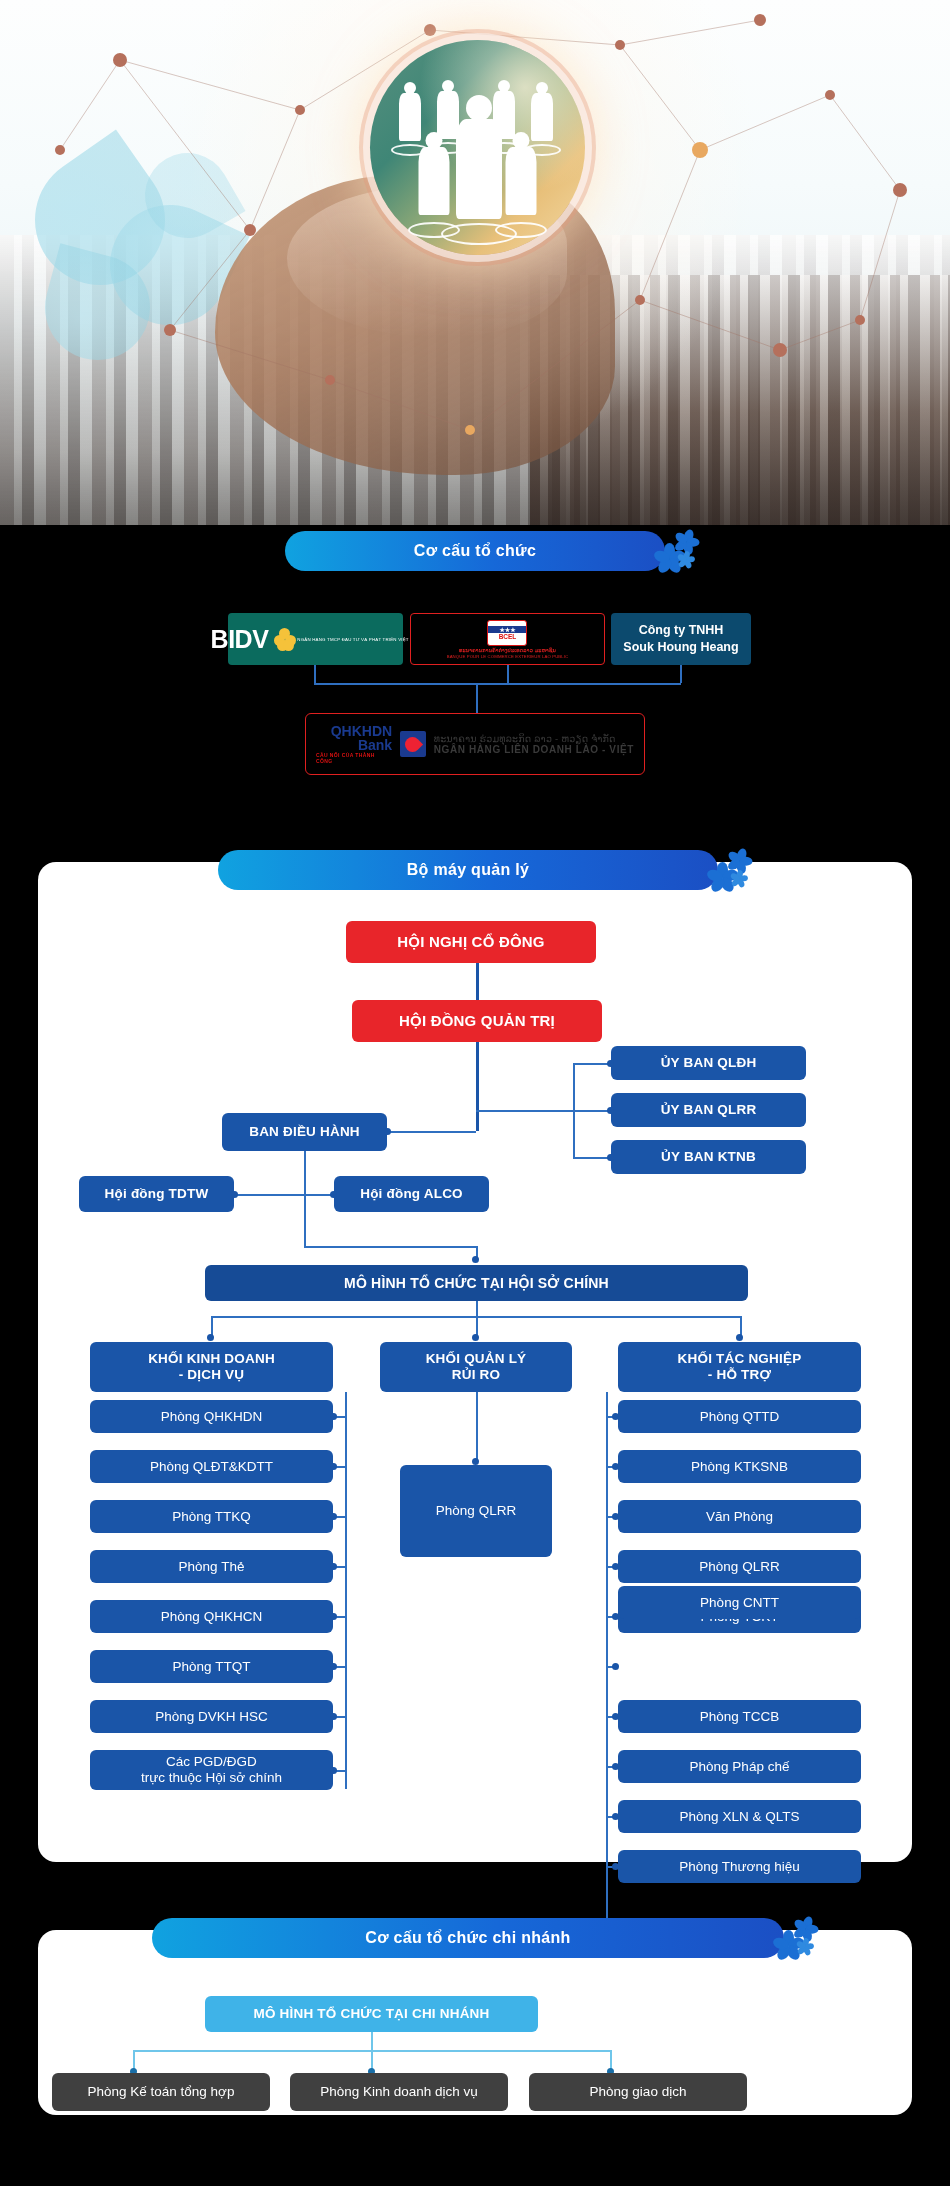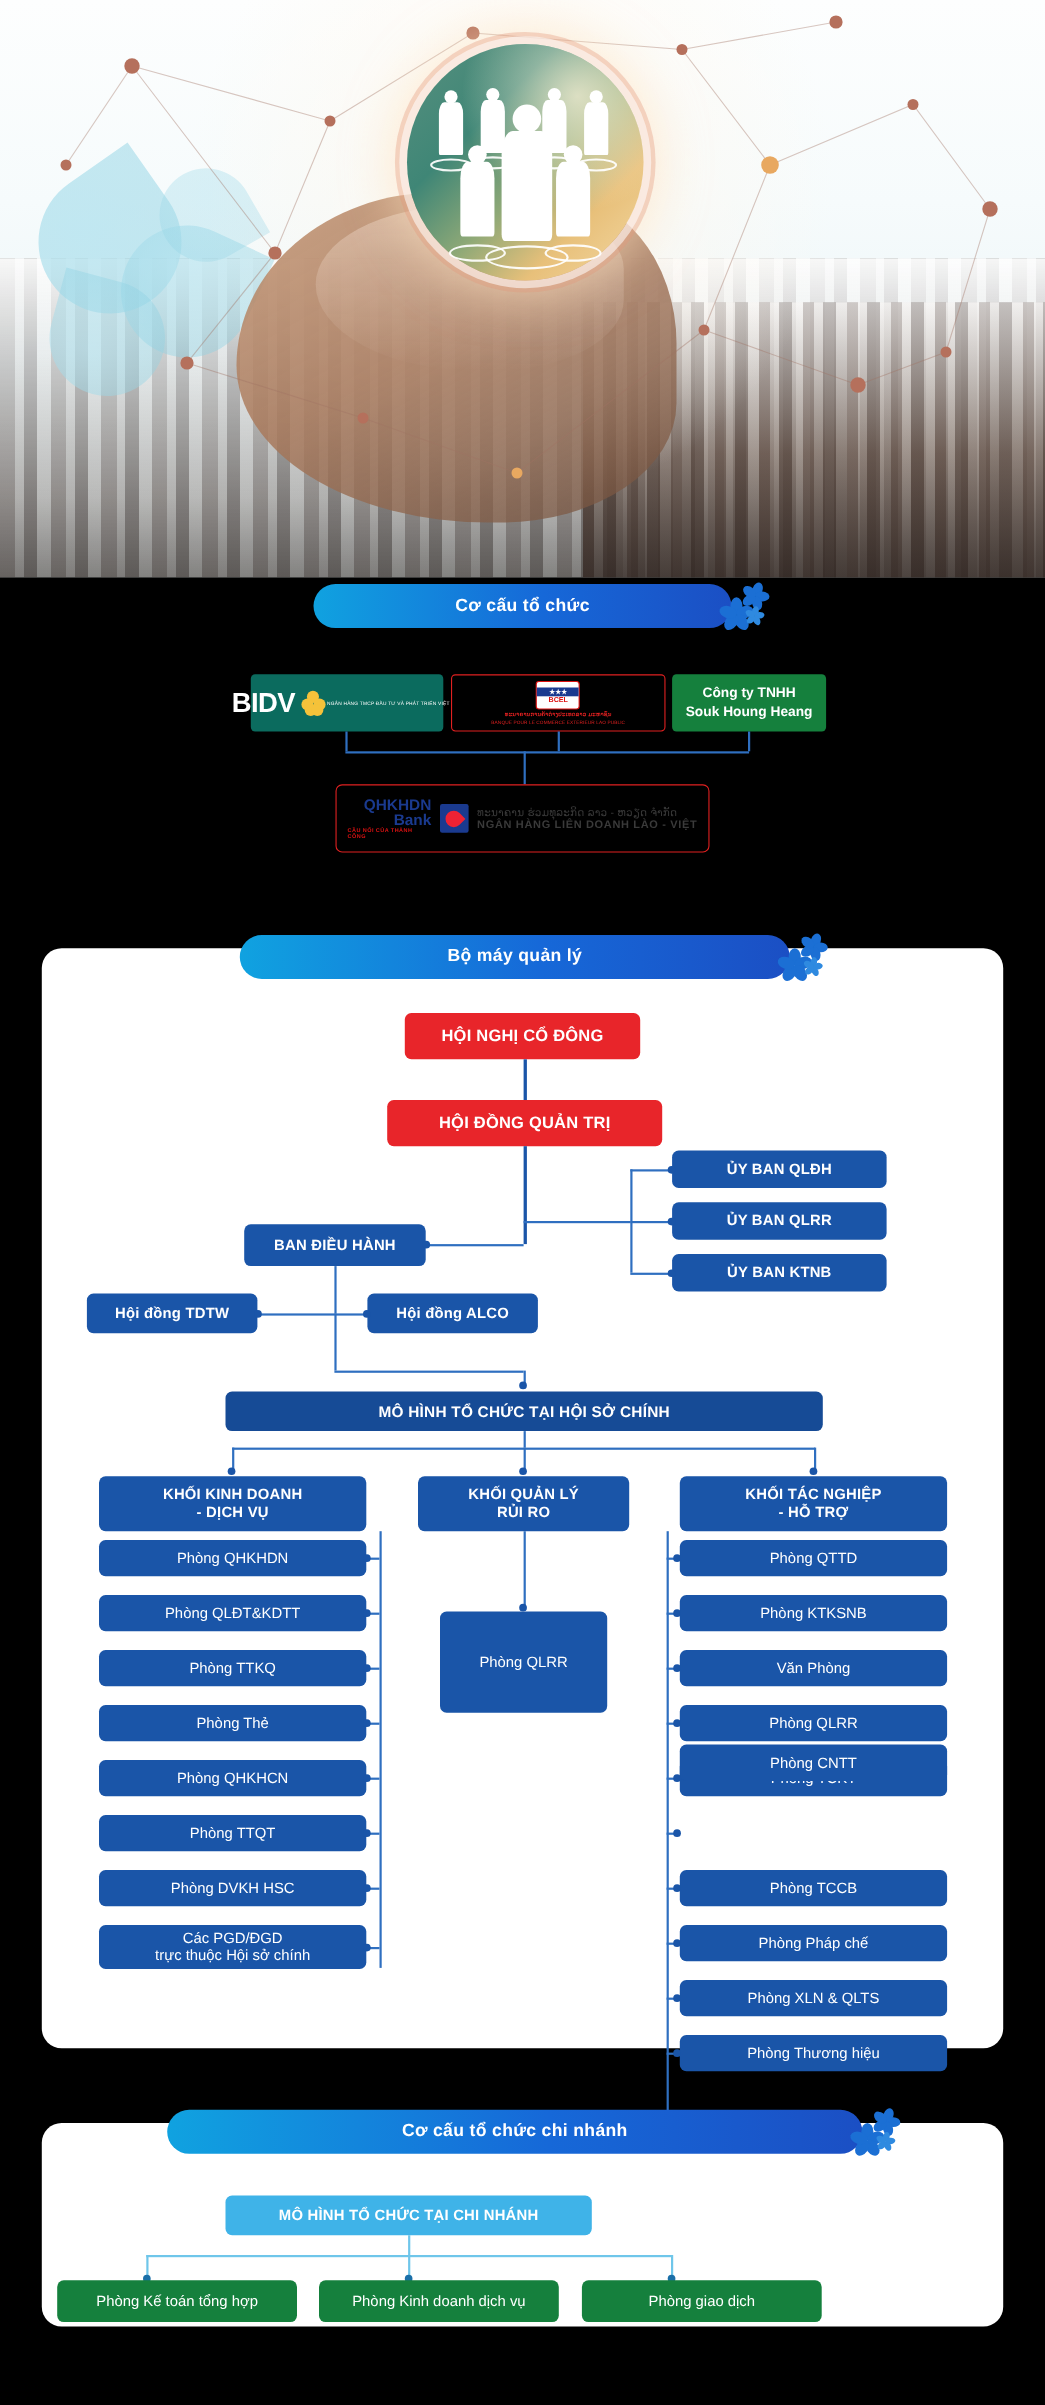--- a/index.html
+++ b/index.html
@@ -103,36 +103,36 @@
   
   .node {
     position: absolute; display: flex; align-items: center; justify-content: center;
     text-align: center; color: #fff; border-radius: 6px; line-height: 1.15;
     font-family: "Liberation Sans", sans-serif;
   }
   .n-red  { background: #e8252a; font-weight: bold; font-size: 15px; letter-spacing: .2px; }
   .n-blue { background: #1a55a8; font-size: 13.5px; }
   .n-blue-b { background: #1a55a8; font-weight: bold; font-size: 13.5px; letter-spacing: .2px; }
   .n-dark { background: #164b96; font-weight: bold; font-size: 14px; letter-spacing: .2px; }
-  .n-light { background: #15803d; font-size: 13.5px; }
+  .n-light { background: #404040; font-size: 13.5px; }
   .n-light-b { background: #3fb3e8; font-weight: bold; font-size: 13.5px; letter-spacing: .2px; }
 
   
   .ln { position: absolute; background: #2f6fc0; }
   .ln-h { height: 1.5px; }
   .ln-v { width: 1.5px; }
   .ln-thick { background: #1a55a8; }
   .dot { position: absolute; width: 7px; height: 7px; border-radius: 50%; background: #1a55a8; }
   .dot-lt { background: #1a6fa8; }
 
   
   .logo-box { position: absolute; border-radius: 4px; display: flex; align-items: center; justify-content: center; }
   .logo-bidv { background: #0b6b5e; }
   .logo-bcel { background: #000; border: 1.5px solid #e02020; }
-  .logo-shh  { background: #15803d; }
+  .logo-shh  { background: #0c4a6e; }
   .logo-lvb  { background: #000; border: 1.5px solid #e02020; border-radius: 6px; }
   .bidv-txt { color:#fff; font-weight:bold; font-size:25px; letter-spacing:-0.5px; }
   .bidv-sub { color:#fff; font-size:4.4px; letter-spacing:.2px; white-space:nowrap; }
   .bidv-flower { width:22px; height:22px; position:relative; }
   .bidv-flower i { position:absolute; width:11px; height:11px; background:#f5c23a; border-radius:50%; }
   .shh-txt { color:#fff; font-weight:bold; font-size:12.5px; line-height:1.35; text-align:center; }
   .bcel-line { color:#e02020; font-size:5px; letter-spacing:.2px; white-space:nowrap; font-weight:bold; }
   .bcel-line2 { color:#e02020; font-size:4.3px; letter-spacing:.1px; white-space:nowrap; }
   .bcel-seal { width:40px; height:26px; background:#fff; border:1.5px solid #d11; border-radius:3px; display:flex; flex-direction:column; align-items:center; justify-content:center; }
   .bcel-seal .s1 { font-size:6px; color:#d11; font-weight:bold; background:#1a3a8f; color:#fff; width:100%; text-align:center; }
@@ -352,21 +352,21 @@
       <div class="fl small" style="left:30px;top:26px;width:12px;height:12px;">
         <span style="transform:rotate(10deg)"></span>
           <span style="transform:rotate(82deg)"></span>
         <span style="transform:rotate(154deg)"></span>
           <span style="transform:rotate(226deg)"></span>
         <span style="transform:rotate(298deg)"></span>
       </div>
     </div>
   </div>
 
-  <div class="node n-red" style="left:368px; top:921px; width:214px; height:42px;">HỘI NGHỊ CỔ ĐÔNG</div>
+  <div class="node n-red" style="left:346px; top:921px; width:250px; height:42px;">HỘI NGHỊ CỔ ĐÔNG</div>
   <div class="ln ln-v ln-thick" style="left:476px; top:963px; height:37px; width:2.5px;"></div>
   <div class="node n-red" style="left:352px; top:1000px; width:250px; height:42px;">HỘI ĐỒNG QUẢN TRỊ</div>
 
   <div class="ln ln-v ln-thick" style="left:476px; top:1042px; height:89px; width:2.5px;"></div>
 
   <div class="node n-blue-b" style="left:611px; top:1046px; width:195px; height:34px;">ỦY BAN QLĐH</div>
   <div class="node n-blue-b" style="left:611px; top:1093px; width:195px; height:34px;">ỦY BAN QLRR</div>
   <div class="node n-blue-b" style="left:611px; top:1140px; width:195px; height:34px;">ỦY BAN KTNB</div>
 
   <div class="ln ln-v" style="left:573px; top:1063px; height:94px;"></div>

